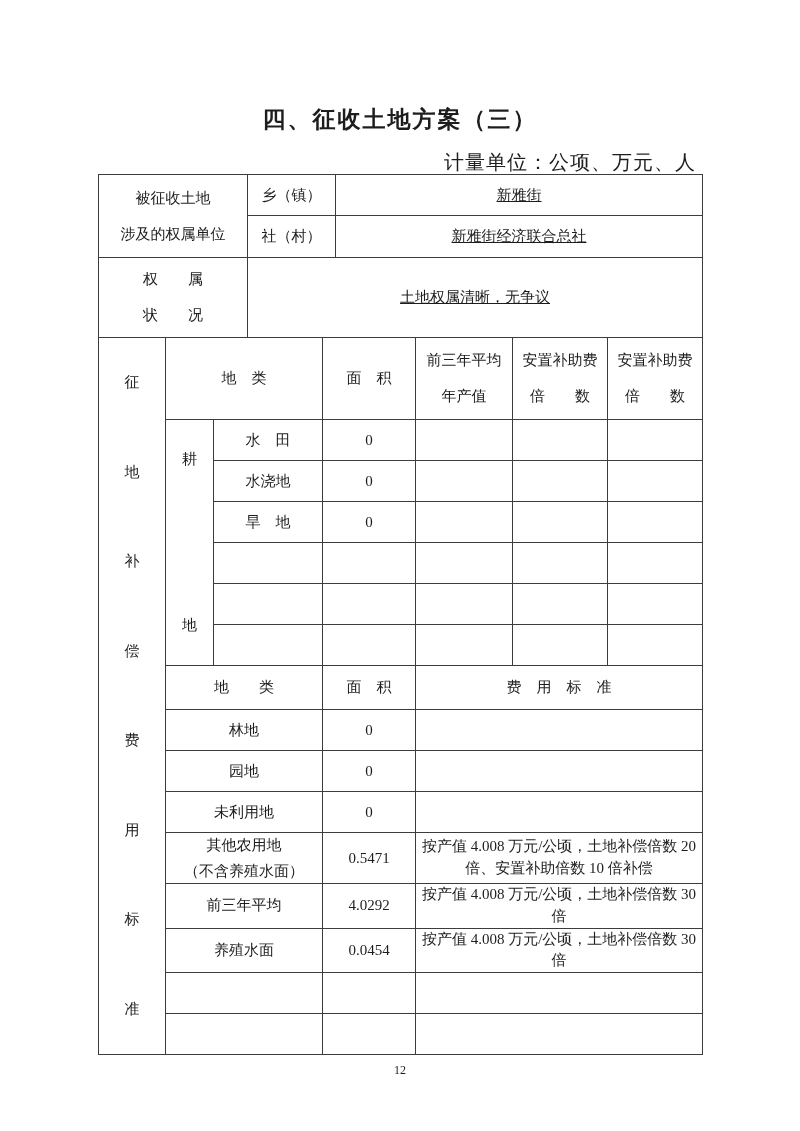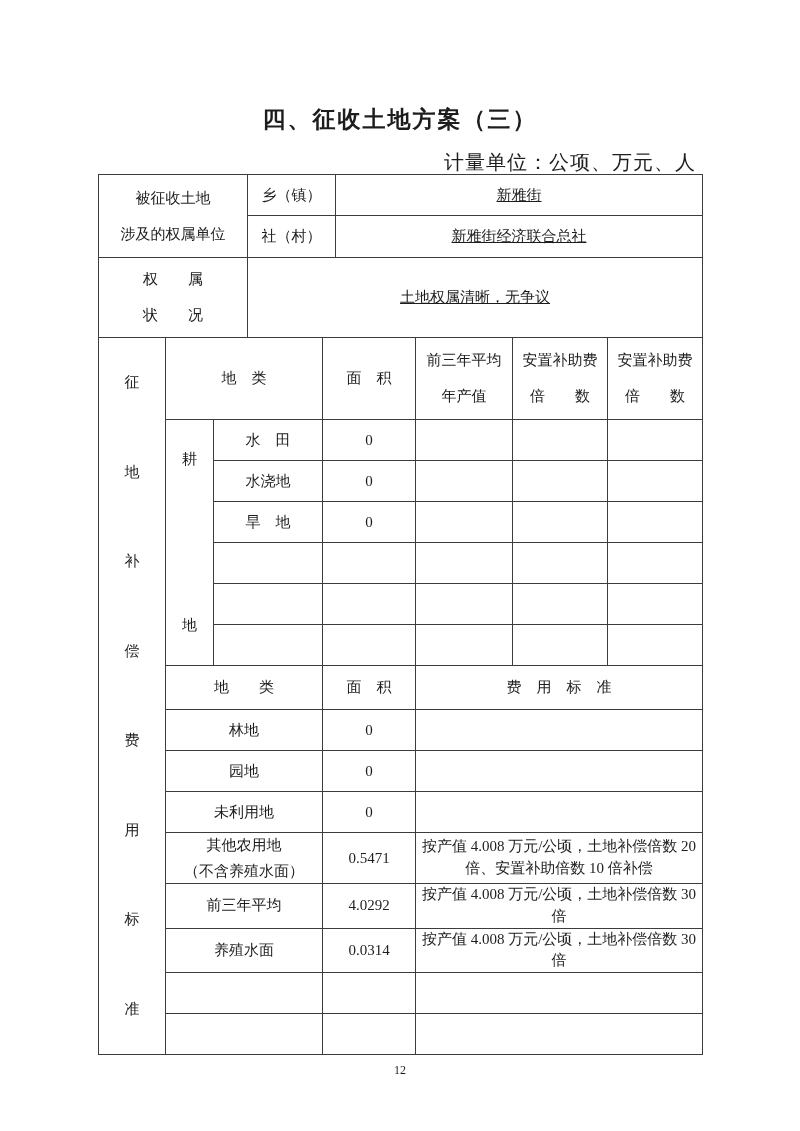--- a/index.html
+++ b/index.html
@@ -242,21 +242,21 @@
         <td colspan="2">0.5471</td>
         <td colspan="3" class="fee">按产值 4.008 万元/公顷，土地补偿倍数 20 倍、安置补助倍数 10 倍补偿</td>
       </tr>
       <tr class="rh42">
         <td colspan="3">前三年平均</td>
         <td colspan="2">4.0292</td>
         <td colspan="3" class="fee">按产值 4.008 万元/公顷，土地补偿倍数 30 倍</td>
       </tr>
       <tr class="rh42">
         <td colspan="3">养殖水面</td>
-        <td colspan="2">0.0314</td>
+        <td colspan="2">0.0454</td>
         <td colspan="3" class="fee">按产值 4.008 万元/公顷，土地补偿倍数 30 倍</td>
       </tr>
       <tr class="rh41">
         <td colspan="3"></td>
         <td colspan="2"></td>
         <td colspan="3" class="fee"></td>
       </tr>
       <tr class="rh41">
         <td colspan="3"></td>
         <td colspan="2"></td>

